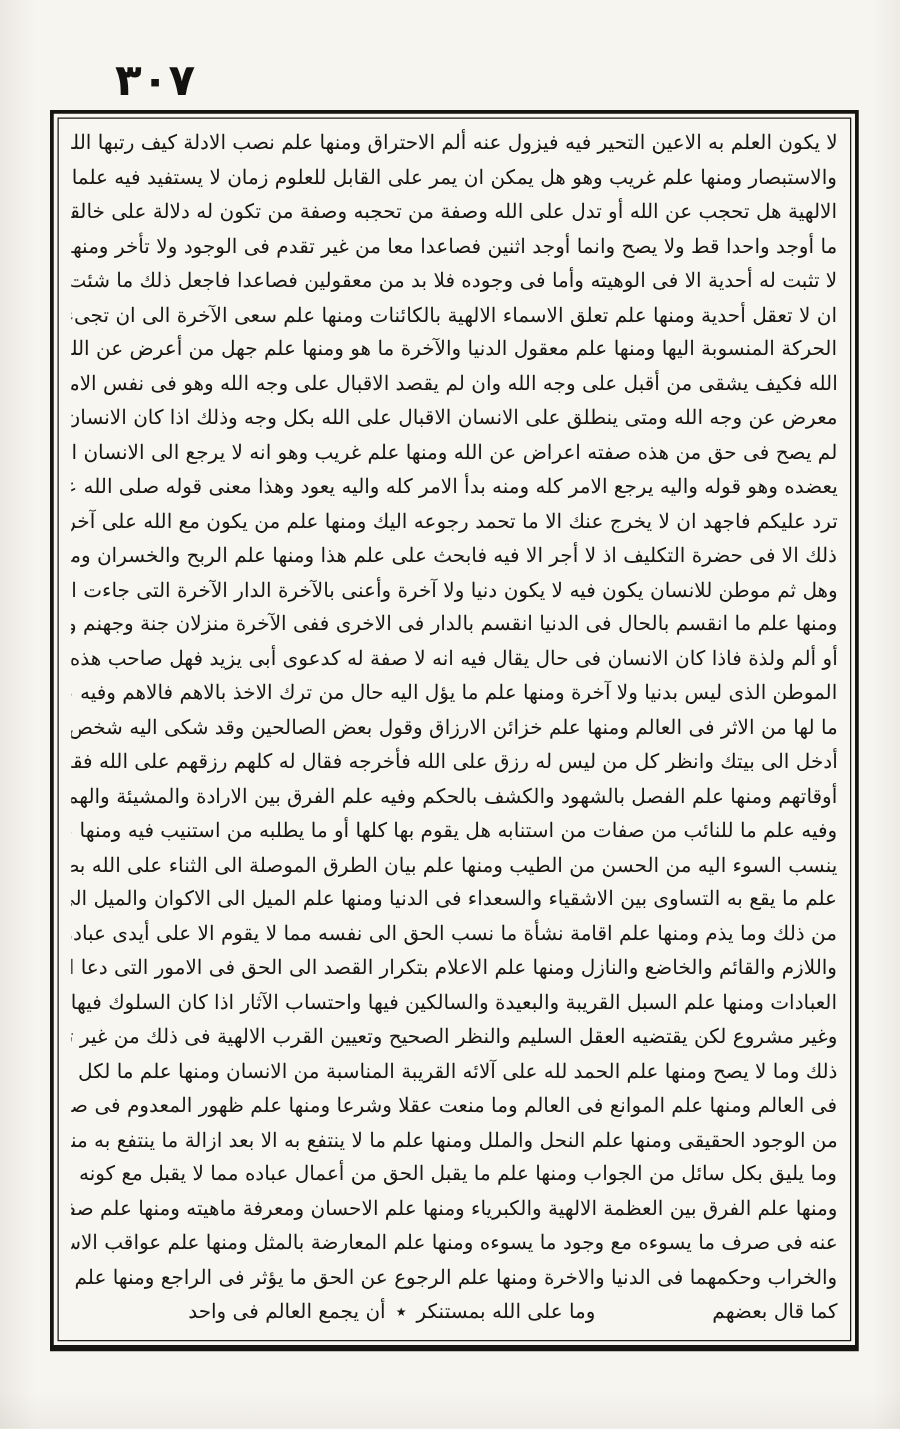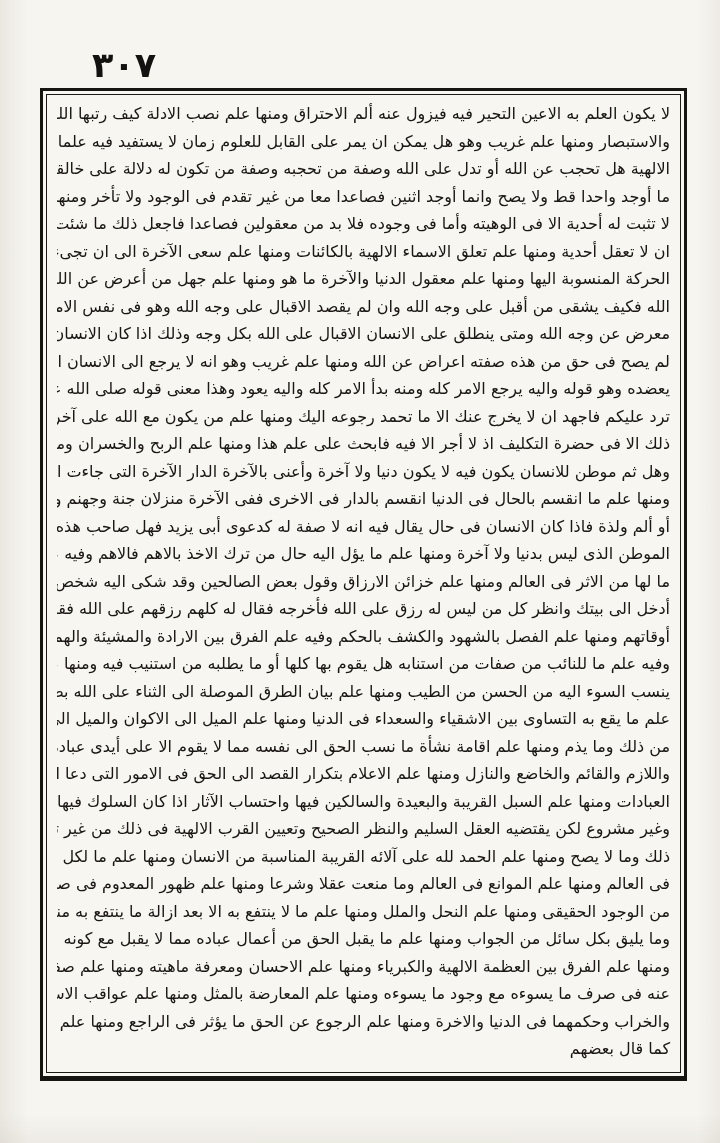--- a/index.html
+++ b/index.html
@@ -123,16 +123,19 @@
       <div class="text-line">وغير مشروع لكن يقتضيه العقل السليم والنظر الصحيح وتعيين القرب الالهية فى ذلك من غير توقيف وما يصح من</div>
       <div class="text-line">ذلك وما لا يصح ومنها علم الحمد لله على آلائه القريبة المناسبة من الانسان ومنها علم ما لكل موجود من المنافع</div>
       <div class="text-line">فى العالم ومنها علم الموانع فى العالم وما منعت عقلا وشرعا ومنها علم ظهور المعدوم فى صورة الموجود وتميزه فى الوجود</div>
       <div class="text-line">من الوجود الحقيقى ومنها علم النحل والملل ومنها علم ما لا ينتفع به الا بعد ازالة ما ينتفع به منه ومنها علم أحوال السائلين</div>
       <div class="text-line">وما يليق بكل سائل من الجواب ومنها علم ما يقبل الحق من أعمال عباده مما لا يقبل مع كونه ليس بمحرم ولا مذموم</div>
       <div class="text-line">ومنها علم الفرق بين العظمة الالهية والكبرياء ومنها علم الاحسان ومعرفة ماهيته ومنها علم صفة من ينوب الحق</div>
       <div class="text-line">عنه فى صرف ما يسوءه مع وجود ما يسوءه ومنها علم المعارضة بالمثل ومنها علم عواقب الاسماء الحسنى ومنها علم العمارة</div>
       <div class="text-line">والخراب وحكمهما فى الدنيا والاخرة ومنها علم الرجوع عن الحق ما يؤثر فى الراجع ومنها علم تقدير الواحد بالكثير</div>
       <div class="closing-line">
         <span class="closing-intro">كما قال بعضهم</span>
+        <span class="closing-verse">
+          <span>وما على الله بمستنكر</span><span class="verse-star">٭</span><span>أن يجمع العالم فى واحد</span>
+        </span>
       </div>
     </div>
   </div>
 </div>
 
 </body></html>

